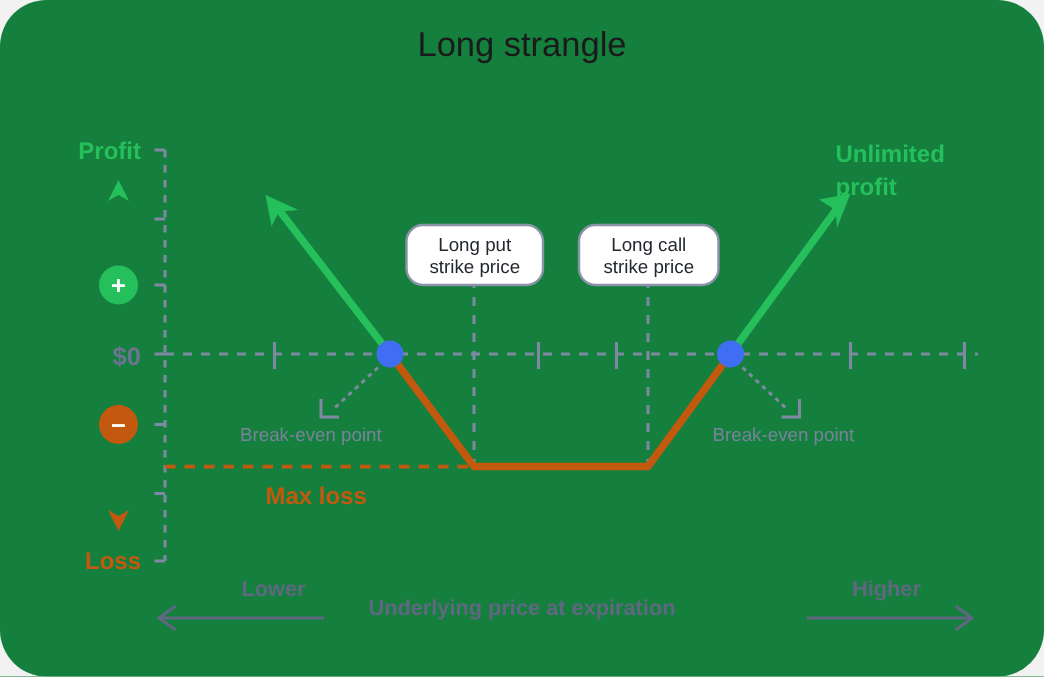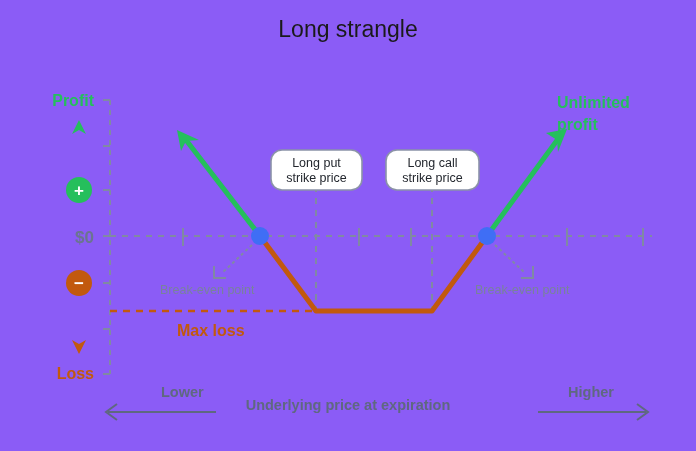--- a/index.html
+++ b/index.html
@@ -10,21 +10,22 @@
     width: 696px;
     height: 451px;
     background: #f2f2f2;
     font-family: "Liberation Sans", sans-serif;
     overflow: hidden;
   }
   #stage {
     position: relative;
     width: 696px;
     height: 451px;
-    background: #8b5cf6;
+    background: #15803d;
+    border-radius: 31px;
   }
   svg.diagram {
     position: absolute;
     left: 0;
     top: 0;
     width: 696px;
     height: 451px;
   }
   .title-text {
     font-size: 23px;

